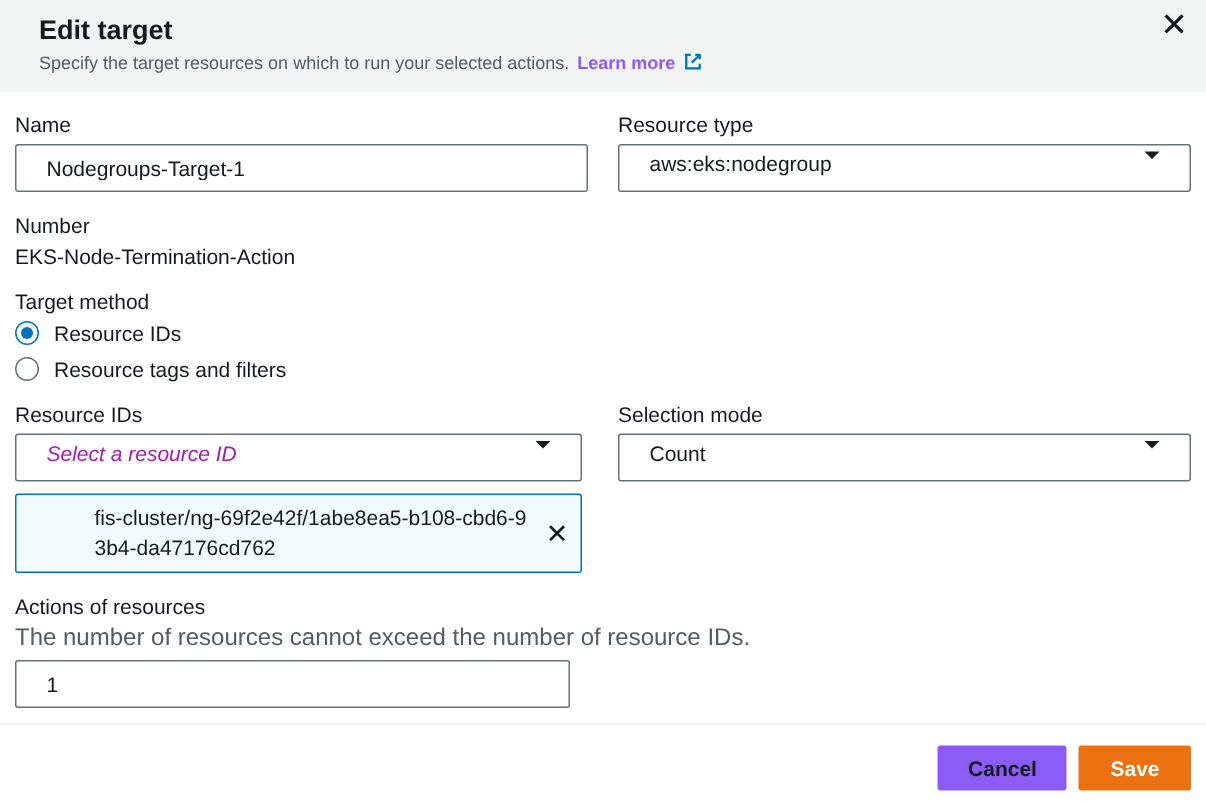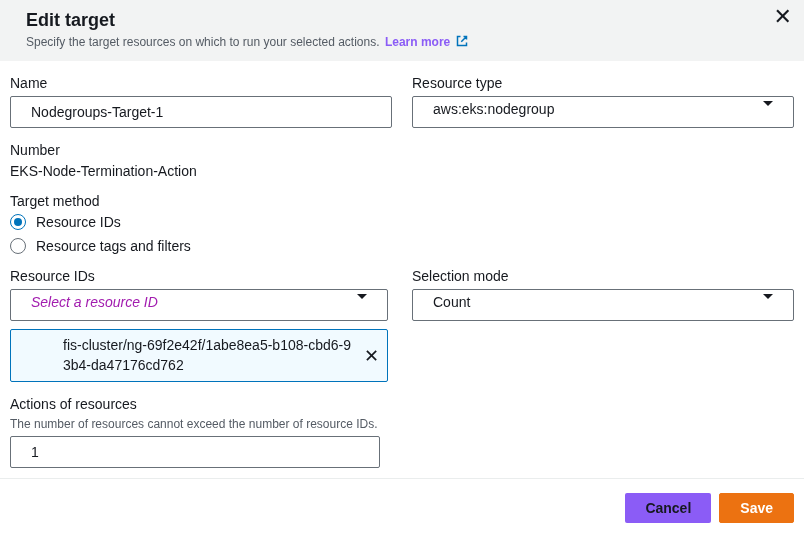--- a/index.html
+++ b/index.html
@@ -51,21 +51,21 @@
       margin-bottom: 14px;
     }
     .col { flex: 1; }
     .field-label {
       font-size: 14px;
       color: #16191f;
       margin-bottom: 5px;
       display: block;
     }
     .hint {
-      font-size: 12px;
+      font-size: 16px;
       color: #545b64;
       margin-bottom: 5px;
     }
     .text-value {
       font-size: 14px;
       color: #16191f;
       margin-bottom: 14px;
     }
     input[type="text"], .select-box, input[type="number"] {
       width: 100%;

